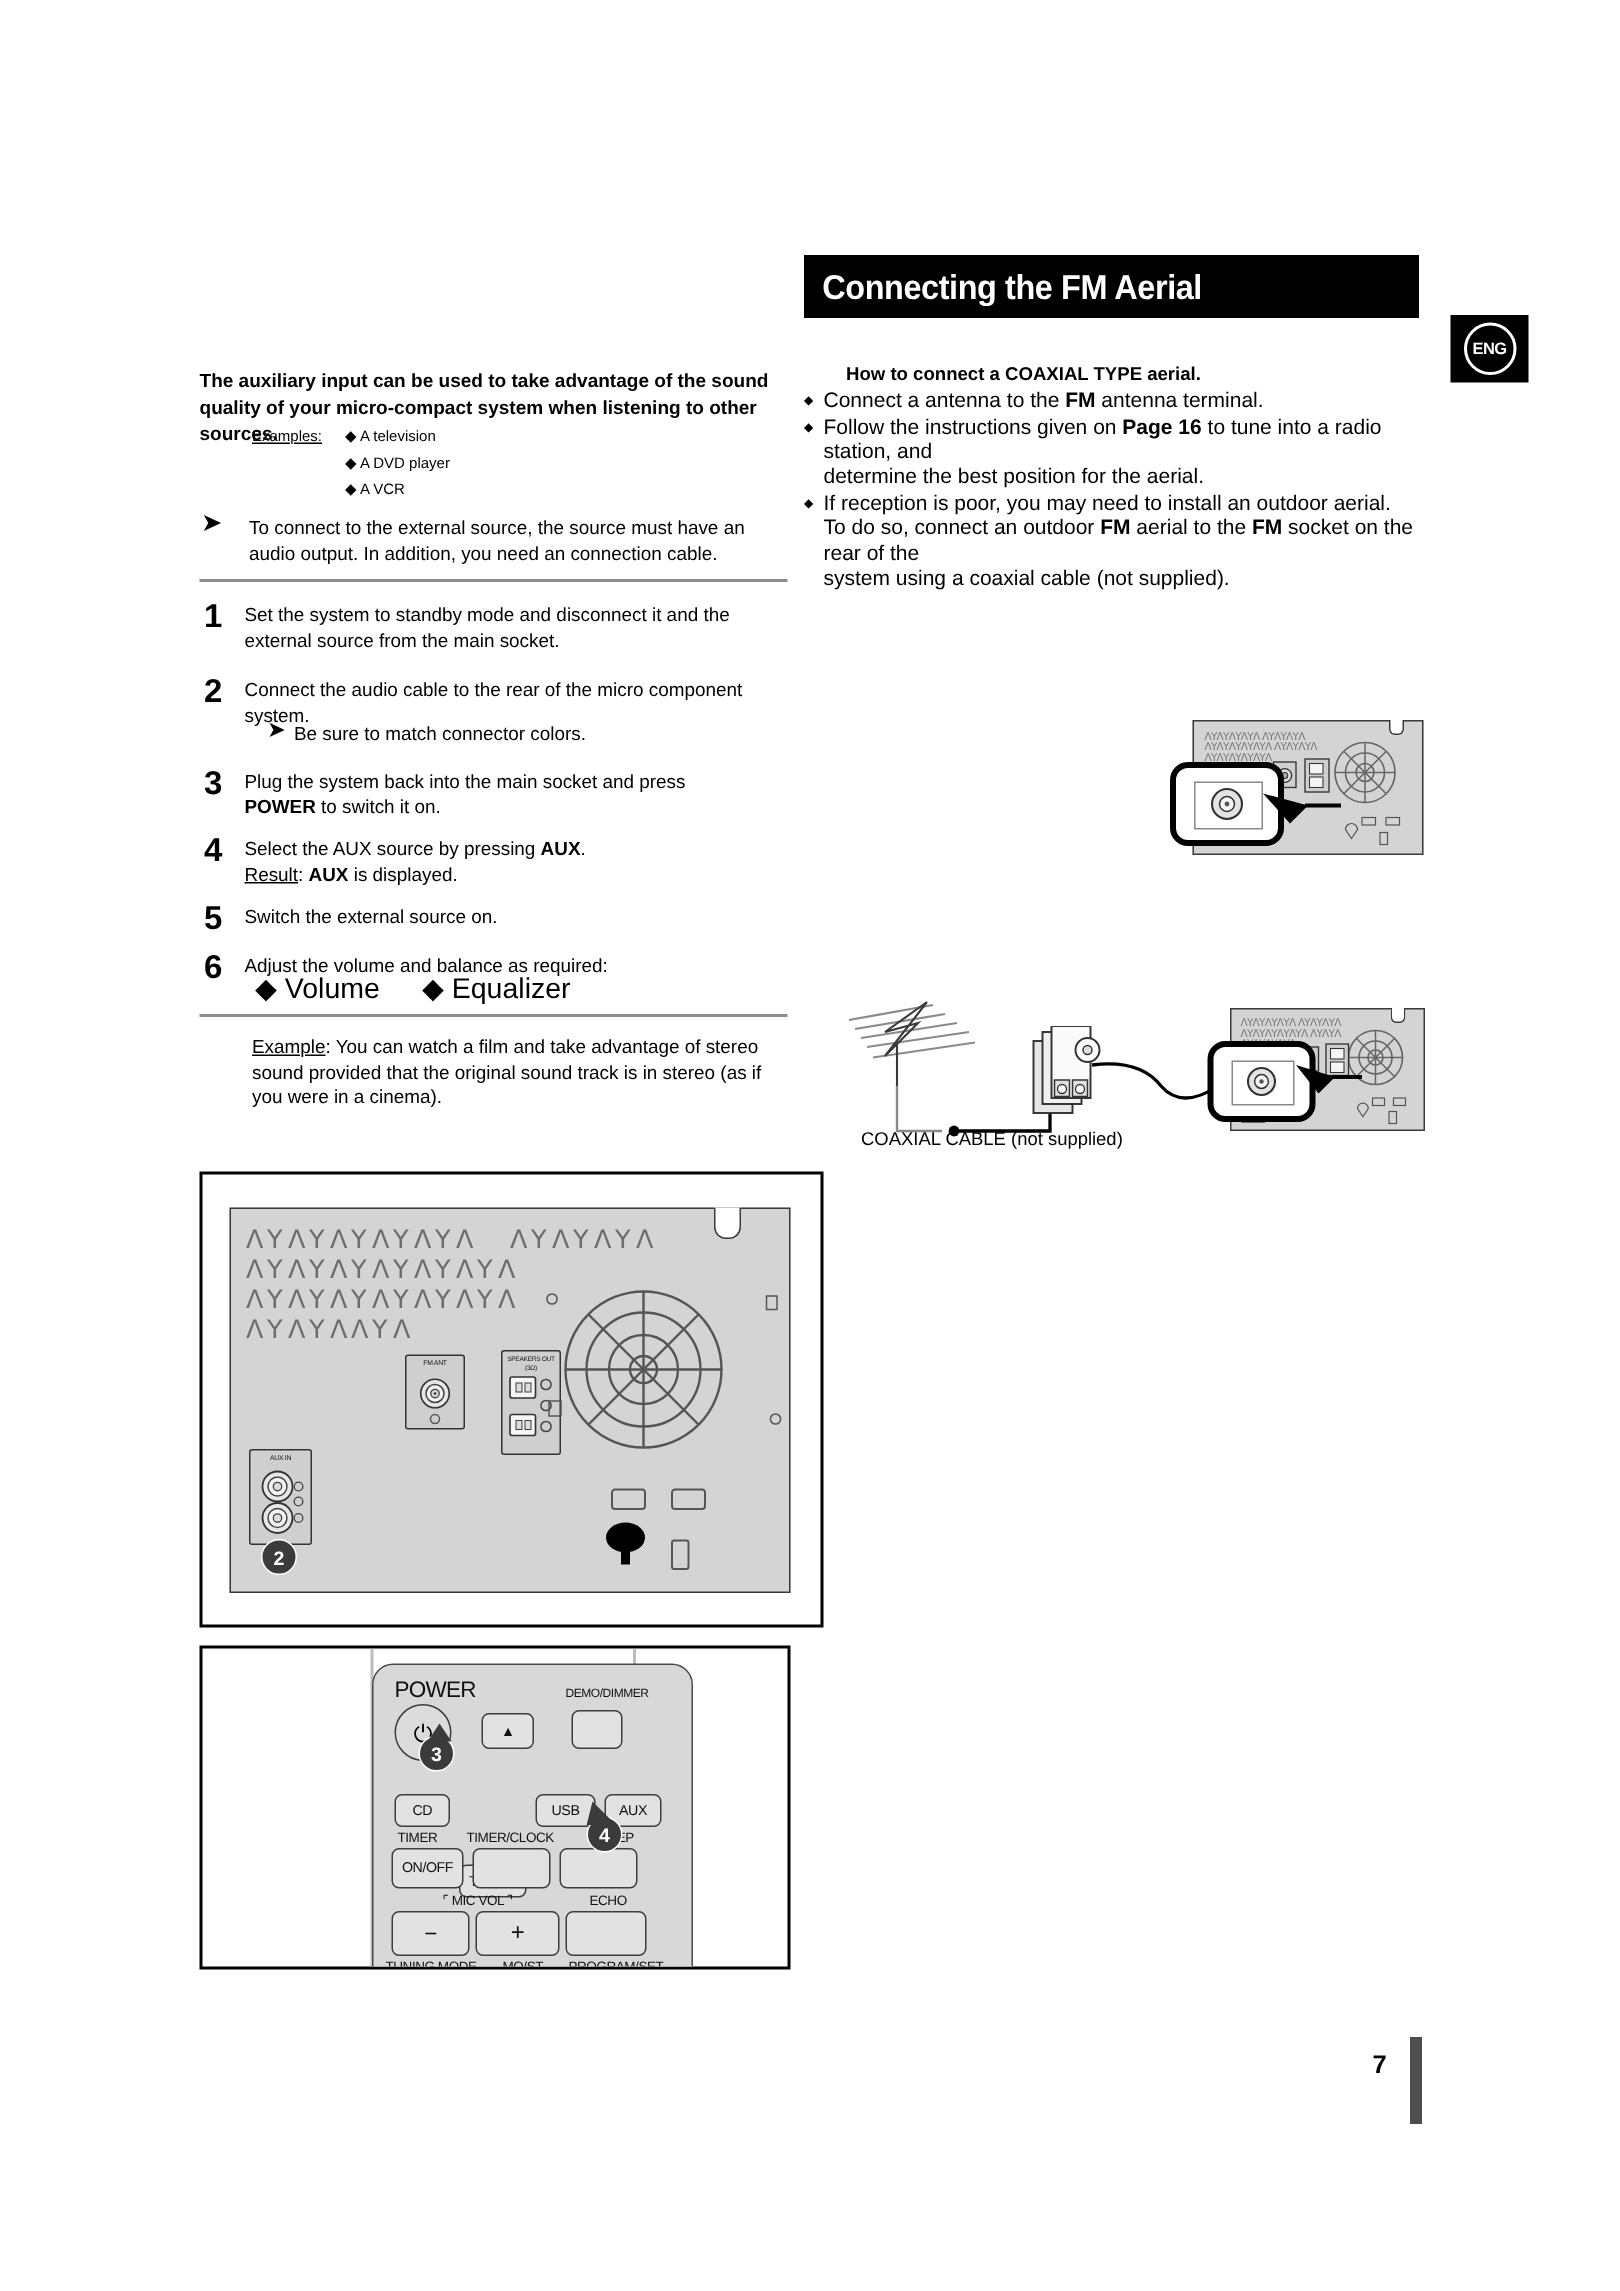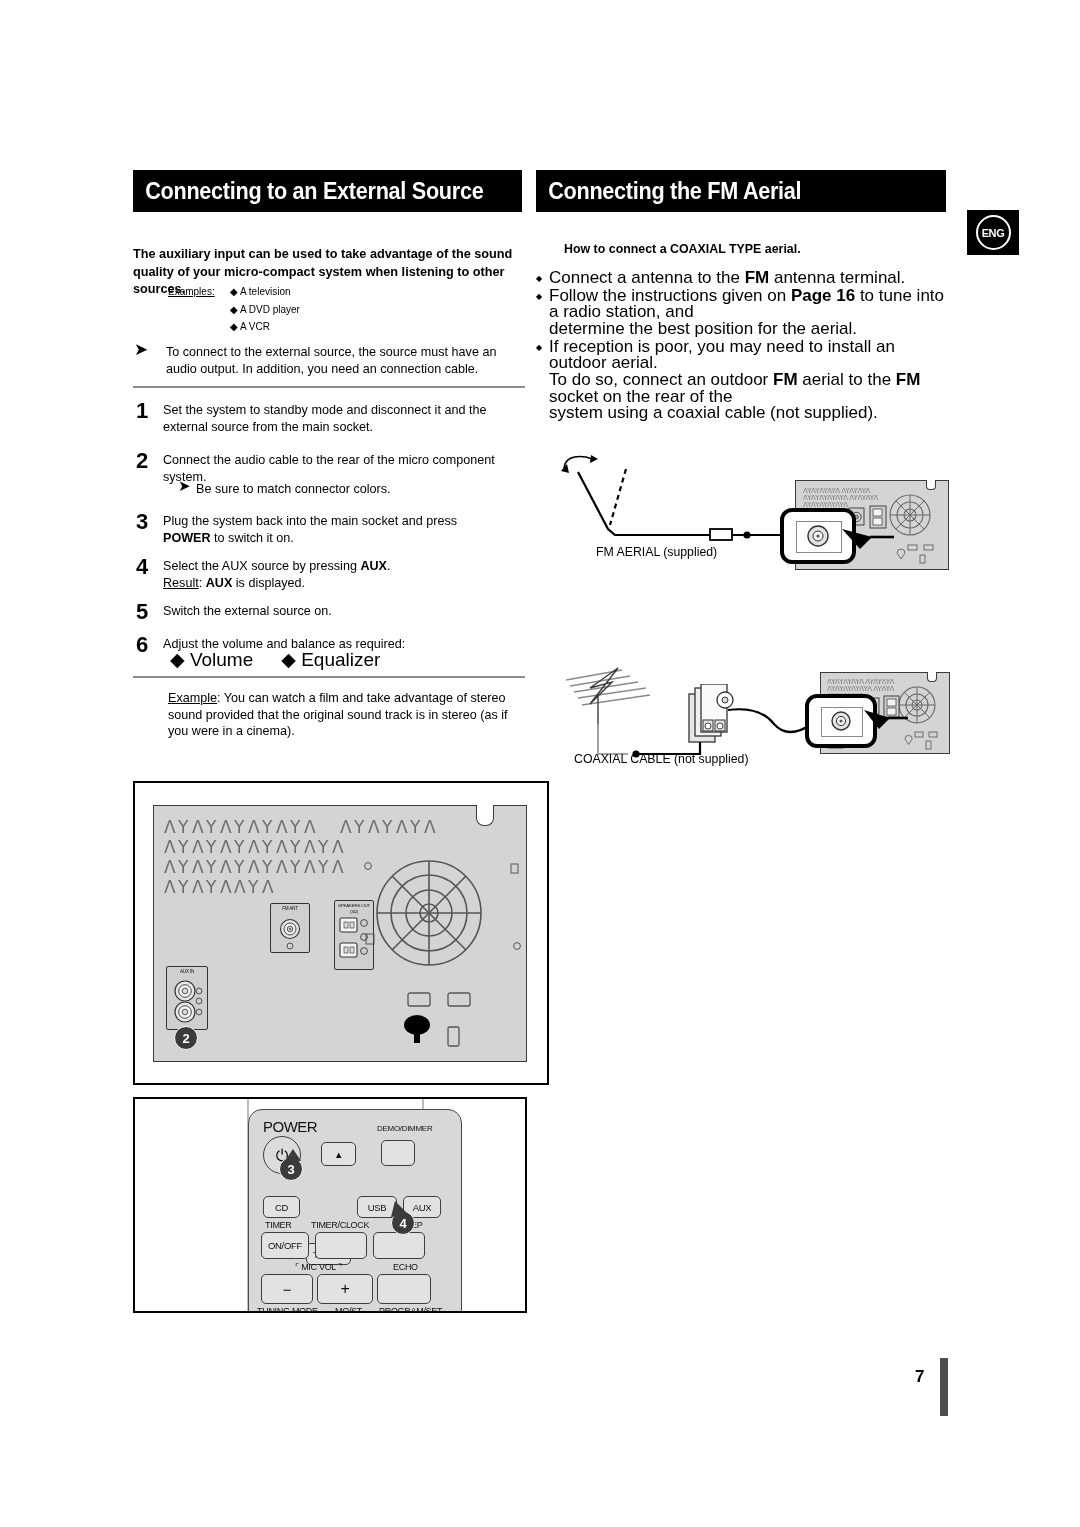--- a/index.html
+++ b/index.html
@@ -121,22 +121,22 @@
     left: 168px; top: 690px; width: 348px;
     font-size: 12.6px; line-height: 16.5px;
   }
 
   
   #how-to {
     left: 536px; top: 241px; width: 420px;
     font-size: 12.4px; font-weight: bold; margin-left: 28px;
   }
   #fm-bullets {
-    left: 536px; top: 268px; width: 420px;
-    font-size: 17px; line-height: 16.6px;
+    left: 536px; top: 256px; width: 420px;
+    font-size: 14px; line-height: 16.6px;
   }
   #fm-bullets .bl { position: relative; padding-left: 13px; margin-top: 1.5px; }
   #fm-bullets .bl:before {
     content: "\25C6";
     position: absolute; left: 0; top: 0;
     font-size: 8px;
     line-height: 17px;
     font-family: "DejaVu Sans", sans-serif;
   }
   #fm-bullets .cont { padding-left: 13px; }
@@ -307,23 +307,20 @@
     left: 940px; top: 1358px;
     width: 8px; height: 58px;
     background: #4d4d4d;
   }
 </style>
 </head>
 <body>
 
 <div class="page">
 
-  <div class="hdr-bar" id="hdr-left">
-    <span>Connecting to an External Source</span>
-  </div>
   <div class="hdr-bar" id="hdr-right">
     <span>Connecting the FM Aerial</span>
   </div>
 
   <div id="eng-badge">
     <div class="ring">ENG</div>
   </div>
 
   <div class="txt" id="intro-left">The auxiliary input can be used to take advantage of the sound quality of your micro-compact system when listening to other sources.</div>
 
@@ -376,39 +373,20 @@
 
   <div class="txt" id="how-to">How to connect a COAXIAL TYPE aerial.</div>
 
   <div class="txt" id="fm-bullets">
     <div class="bl">Connect a antenna to the <span class="b">FM</span> antenna terminal.</div>
     <div class="bl">Follow the instructions given on <span class="b">Page 16</span> to tune into a radio station, and<br>determine the best position for the aerial.</div>
     <div class="bl">If reception is poor, you may need to install an outdoor aerial.</div>
     <div class="cont">To do so, connect an outdoor <span class="b">FM</span> aerial to the <span class="b">FM</span> socket on the rear of the<br>system using a coaxial cable (not supplied).</div>
   </div>
 
-  <div class="diag" id="diag-fm" style="left:560px; top:445px; width:400px; height:135px;">
-    <svg width="400" height="135" viewBox="0 0 400 135">
-
-      <path d="M4,23 Q6,9 26,12 L32,14" fill="none" stroke="#000" stroke-width="1.6"></path>
-      <polygon points="31,10 38,14 30,18" fill="#000"></polygon>
-      <polygon points="7,19 1,26 9,28" fill="#000"></polygon>
-
-      <path d="M18,27 L48,84 L55,90 L150,90" fill="none" stroke="#000" stroke-width="2.2"></path>
-
-      <path d="M66,24 L50,80" fill="none" stroke="#000" stroke-width="2.2" stroke-dasharray="5,4"></path>
-
-      <rect x="150" y="84" width="22" height="11" fill="#fff" stroke="#000" stroke-width="1.8"></rect>
-
-      <path d="M172,90 L185,90" fill="none" stroke="#000" stroke-width="2"></path>
-      <circle cx="187" cy="90" r="3.6" fill="#000"></circle>
-      <path d="M190,90 L222,90" fill="none" stroke="#000" stroke-width="2"></path>
-    </svg>
-    <div class="diag-label" style="left:36px; top:100px;">FM AERIAL (supplied)</div>
-  </div>
 
   <div class="unit-sm" style="left:795px; top:480px; width:152px; height:88px;">
     <div class="unit-notch"></div>
     <div class="mini-vent" style="left:7px; top:7px;">ΛYΛYΛYΛYΛ ΛYΛYΛYΛ</div>
     <div class="mini-vent" style="left:7px; top:14px;">ΛYΛYΛYΛYΛYΛ ΛYΛYΛYΛ</div>
     <div class="mini-vent" style="left:7px; top:21px;">ΛYΛYΛYΛYΛYΛ</div>
     <svg width="152" height="88" style="position:absolute;left:0;top:0;">
 
       <circle cx="114" cy="34" r="20" fill="none" stroke="#666" stroke-width="1.1"></circle>
       <circle cx="114" cy="34" r="13" fill="none" stroke="#666" stroke-width="1.1"></circle>

